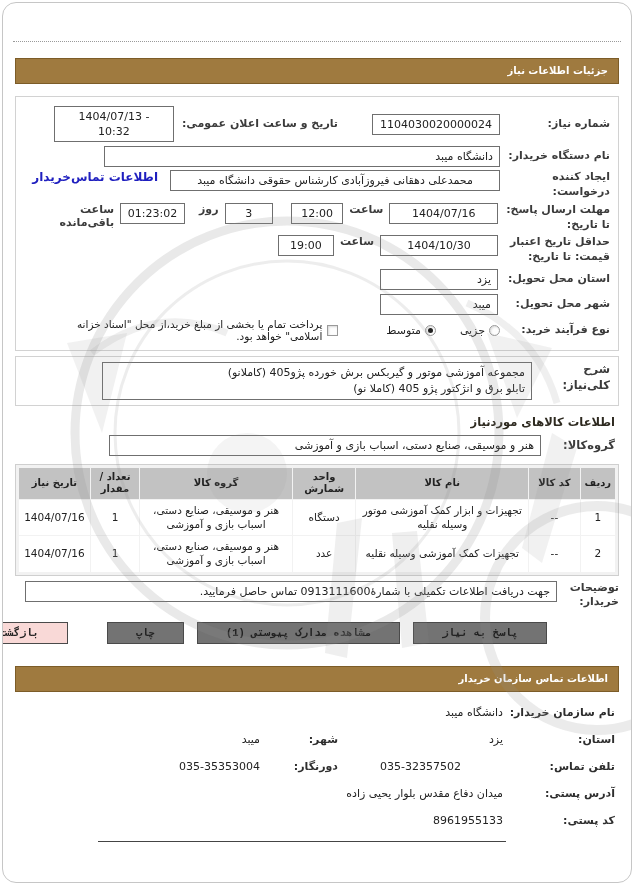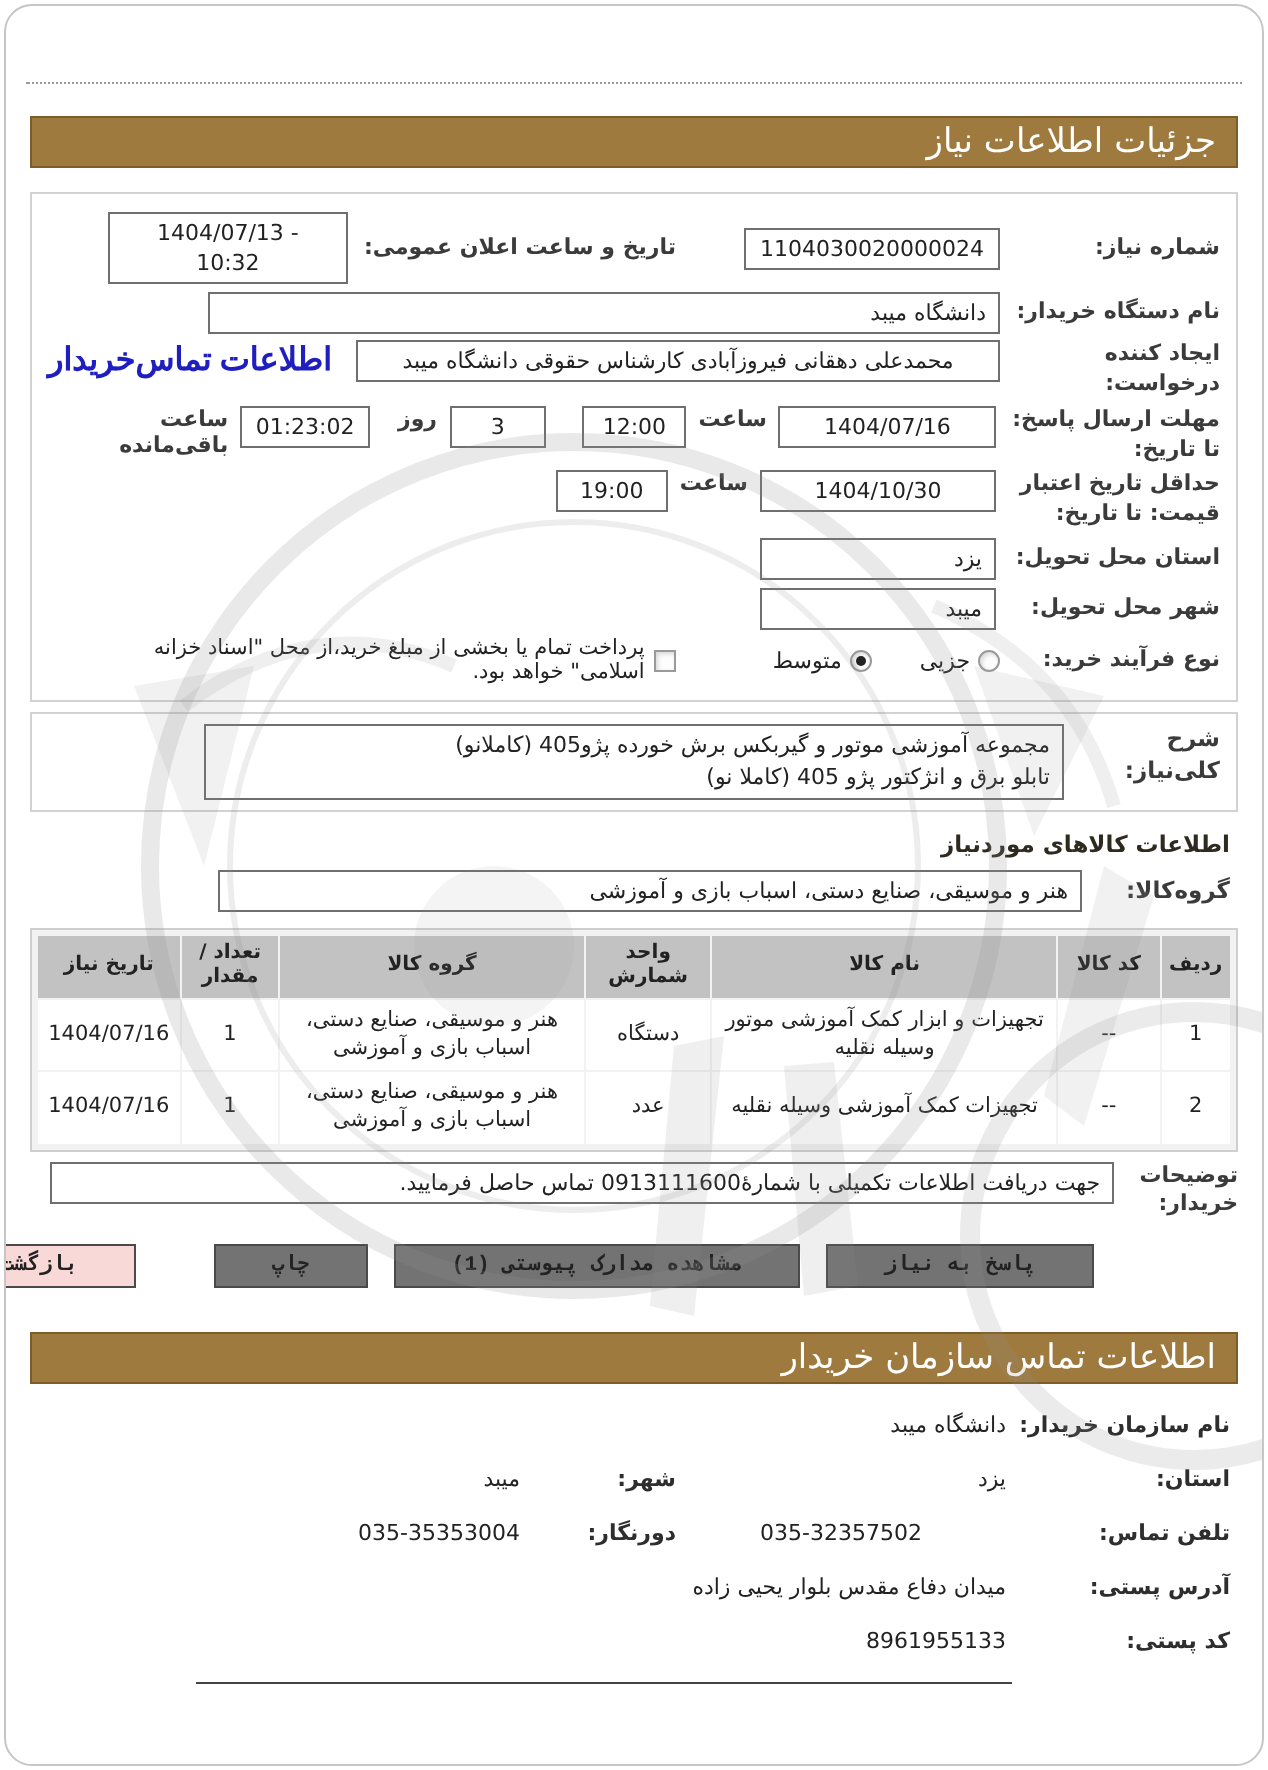--- a/index.html
+++ b/index.html
@@ -25,22 +25,22 @@
     border-top:1px dotted #9a9a9a;
   }
   .content { position:relative; z-index:1; padding-top:55px; }
 
   .bar {
     margin:0 12px;
     height:26px;
     background:#9f7a3f;
     border:1px solid #7c5c28;
     color:#fff;
-    font-weight:normal;
-    font-size:17px;
+    font-weight:bold;
+    font-size:10px;
     line-height:24px;
     padding:0 10px;
   }
 
   .panel {
     margin:12px 12px 0 12px;
     border:1px solid #d2d2d2;
     background:#fff;
     padding:6px 8px 5px 8px;
   }
@@ -57,21 +57,21 @@
     background:#fff;
     padding:2px 6px;
     font-size:11px;
     min-height:19px;
     line-height:15px;
   }
   .ltr { direction:ltr; text-align:center; }
   .c { text-align:center; }
   .r { text-align:right; }
 
-  .link { color:#1f1fbf; font-size:16px; font-weight:bold; cursor:pointer; margin-right:12px; white-space:nowrap;font-family:Liberation Serif, serif; }
+  .link { color:#1f1fbf; font-size:12px; font-weight:bold; cursor:pointer; margin-right:12px; white-space:nowrap; }
 
   .radio {
     width:11px; height:11px; border:1px solid #9a9a9a; border-radius:50%;
     background:#fdfdfd; display:inline-block; position:relative; margin-left:4px; flex:0 0 auto;
     box-shadow: inset 1px 1px 2px #d8d8d8;
   }
   .radio.sel::after {
     content:""; position:absolute; inset:2px; border-radius:50%; background:#222;
   }
   .checkbox {

